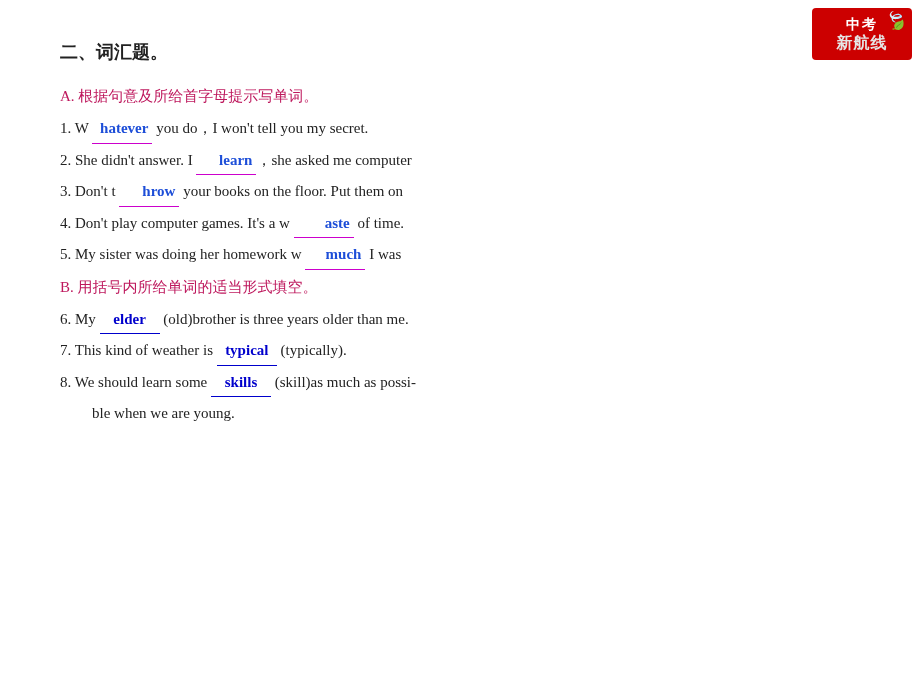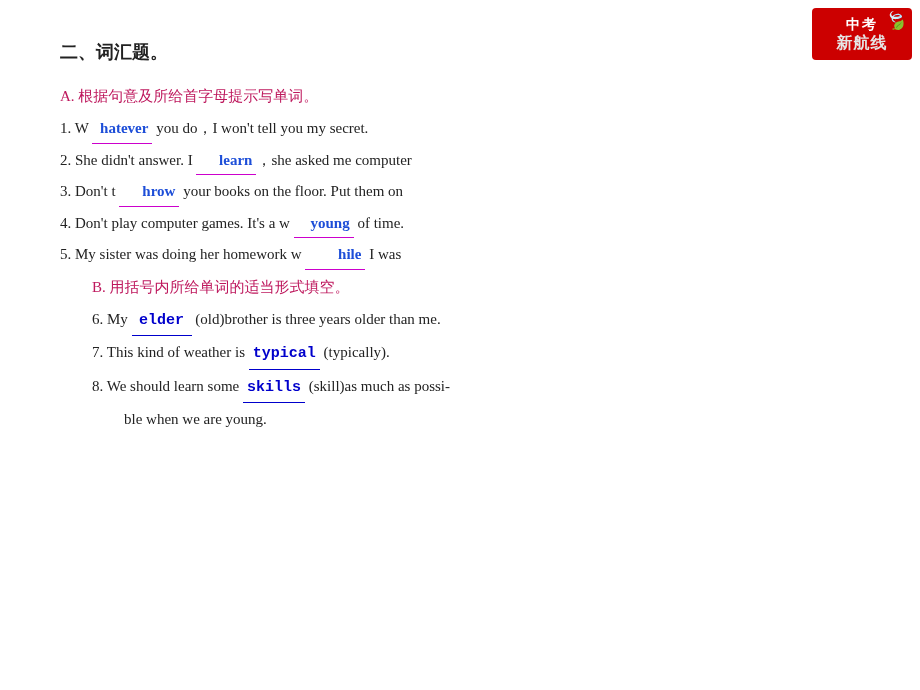--- a/index.html
+++ b/index.html
@@ -100,30 +100,28 @@
     }
 
     .blank-blue {
       display: inline-block;
       border-bottom: 1.5px solid #0000cc;
       color: #0000cc;
       font-weight: bold;
       text-align: center;
       padding: 0 4px;
       min-width: 60px;
-      font-family: Liberation Mono, monospace;
     }
 
     .indent {
       margin-left: 32px;
     }
 
     .section-b {
       margin-top: 8px;
-      margin-left: 32px;
     }
 
     .line-group {
       margin-bottom: 2px;
     }
   </style>
 </head>
 <body>
 
 <div class="page">
@@ -144,25 +142,25 @@
 
   <div class="exercise-line line-group">
     <span>2. She didn't answer. I </span><span class="blank">learn</span><span>，she asked me computer</span>
   </div>
 
   <div class="exercise-line line-group">
     <span>3. Don't t </span><span class="blank">hrow</span><span> your books on the floor. Put them on</span>
   </div>
 
   <div class="exercise-line line-group">
-    <span>4. Don't play computer games. It's a w </span><span class="blank">young</span><span> of time.</span>
+    <span>4. Don't play computer games. It's a w </span><span class="blank">aste</span><span> of time.</span>
   </div>
 
   <div class="exercise-line line-group">
-    <span>5. My sister was doing her homework w </span><span class="blank">hile</span><span> I was</span>
+    <span>5. My sister was doing her homework w </span><span class="blank">much</span><span> I was</span>
   </div>
 
   <div class="section-b">
     <div class="sub-title">B. 用括号内所给单词的适当形式填空。</div>
 
     <div class="exercise-line line-group">
       <span>6. My </span><span class="blank-blue">elder</span><span> (old)</span><span>brother is three years older than me.</span>
     </div>
 
     <div class="exercise-line line-group">

